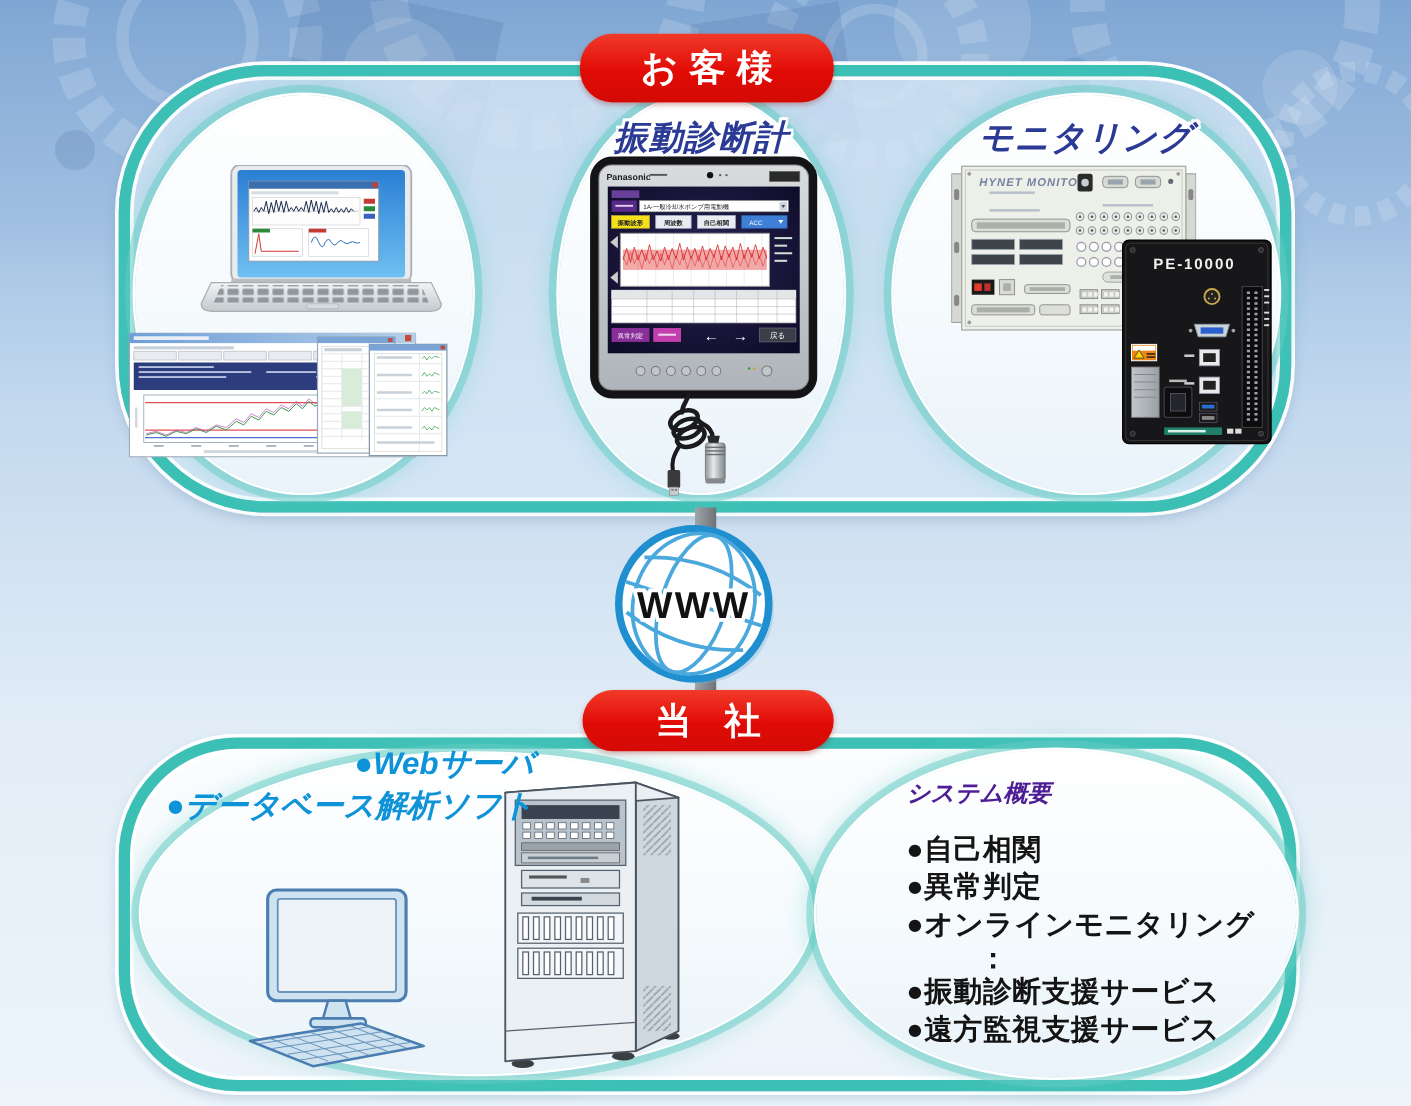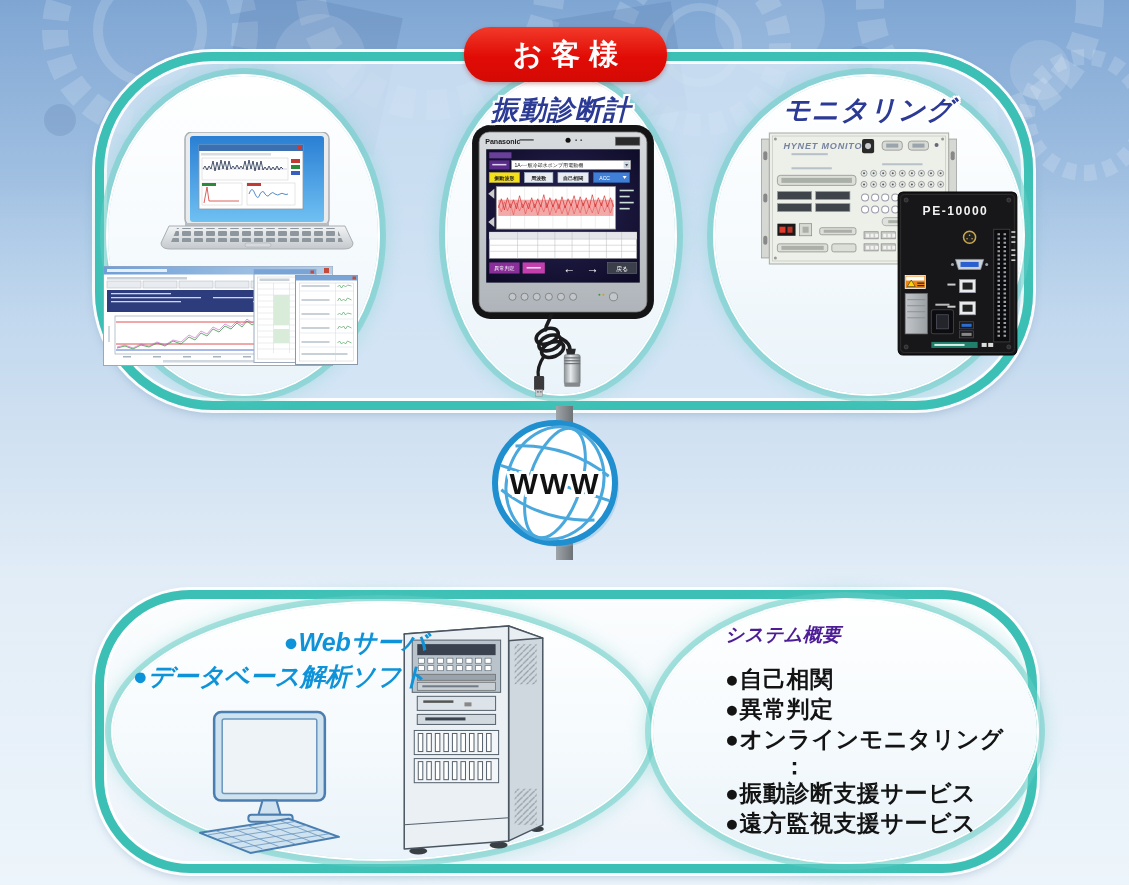--- a/index.html
+++ b/index.html
@@ -35,21 +35,21 @@
       font-size:29px;letter-spacing:9px;padding-left:9px;border-radius:26px;
       box-shadow:0 2px 4px rgba(140,30,20,.35);}
   .pill-customer{left:464px;top:27px;width:194px;height:55px;font-family:Liberation Mono, monospace;}
   .pill-company{left:466px;top:552px;width:192px;height:49px;}
   .link-bar{position:absolute;left:556px;width:17px;z-index:4;
       background:linear-gradient(90deg,#a0a5aa,#6d7277);}
   .bar-top{top:406px;height:22px;}
   .bar-bottom{top:536px;height:24px;}
   .globe{position:absolute;left:488px;top:418px;width:138px;height:134px;z-index:5;}
   .device{position:absolute;z-index:4;}
-  .web-bullets{position:absolute;left:112px;top:625px;width:315px;z-index:5;text-align:right;
+  .web-bullets{position:absolute;left:112px;top:594px;width:315px;z-index:5;text-align:right;
       font-size:25px;line-height:34px;font-weight:bold;font-style:italic;color:#0f93d8;}
   .overview{position:absolute;left:725px;top:622px;z-index:5;}
   .overview-title{font-size:19px;font-weight:bold;font-style:italic;color:#4c1d95;margin-bottom:16px;}
   .overview-item{font-size:23px;font-weight:bold;color:#141414;line-height:30px;letter-spacing:.5px;}
   .overview-item.dots{padding-left:58px;line-height:24px;}
   svg text{font-family:"Liberation Sans",sans-serif;}
 </style>
 </head>
 <body>
 
@@ -579,20 +579,21 @@
       <path d="M18,42 Q67,24 116,42"></path>
       <path d="M10,65 L124,65"></path>
       <path d="M18,88 Q67,106 116,88"></path>
     </g>
     <text x="67" y="76" font-size="30" font-weight="bold" fill="#111" text-anchor="middle" letter-spacing="2" style="paint-order:stroke;stroke:#ffffff;stroke-width:6;">WWW</text>
   </svg>
 
   <div class="container bottom-container"></div>
   <div class="ellipse el-b1"></div>
   <div class="ellipse el-b2"></div>
+  <div class="pill pill-company">当 社</div>
 
   <div class="web-bullets">
     <div>●Webサーバ</div>
     <div>●データベース解析ソフト</div>
   </div>
 
   <svg class="device" style="left:192px;top:710px;" width="156" height="149" viewBox="0 0 155 148">
     <g stroke="#4a7db0" fill="#cfe2f0" stroke-linejoin="round">
       <rect x="22" y="2" width="110" height="88" rx="7" stroke-width="2.5"></rect>
       <rect x="30" y="9" width="94" height="74" rx="2" fill="#eef3f7" stroke="#6a95bd" stroke-width="1.5"></rect>

